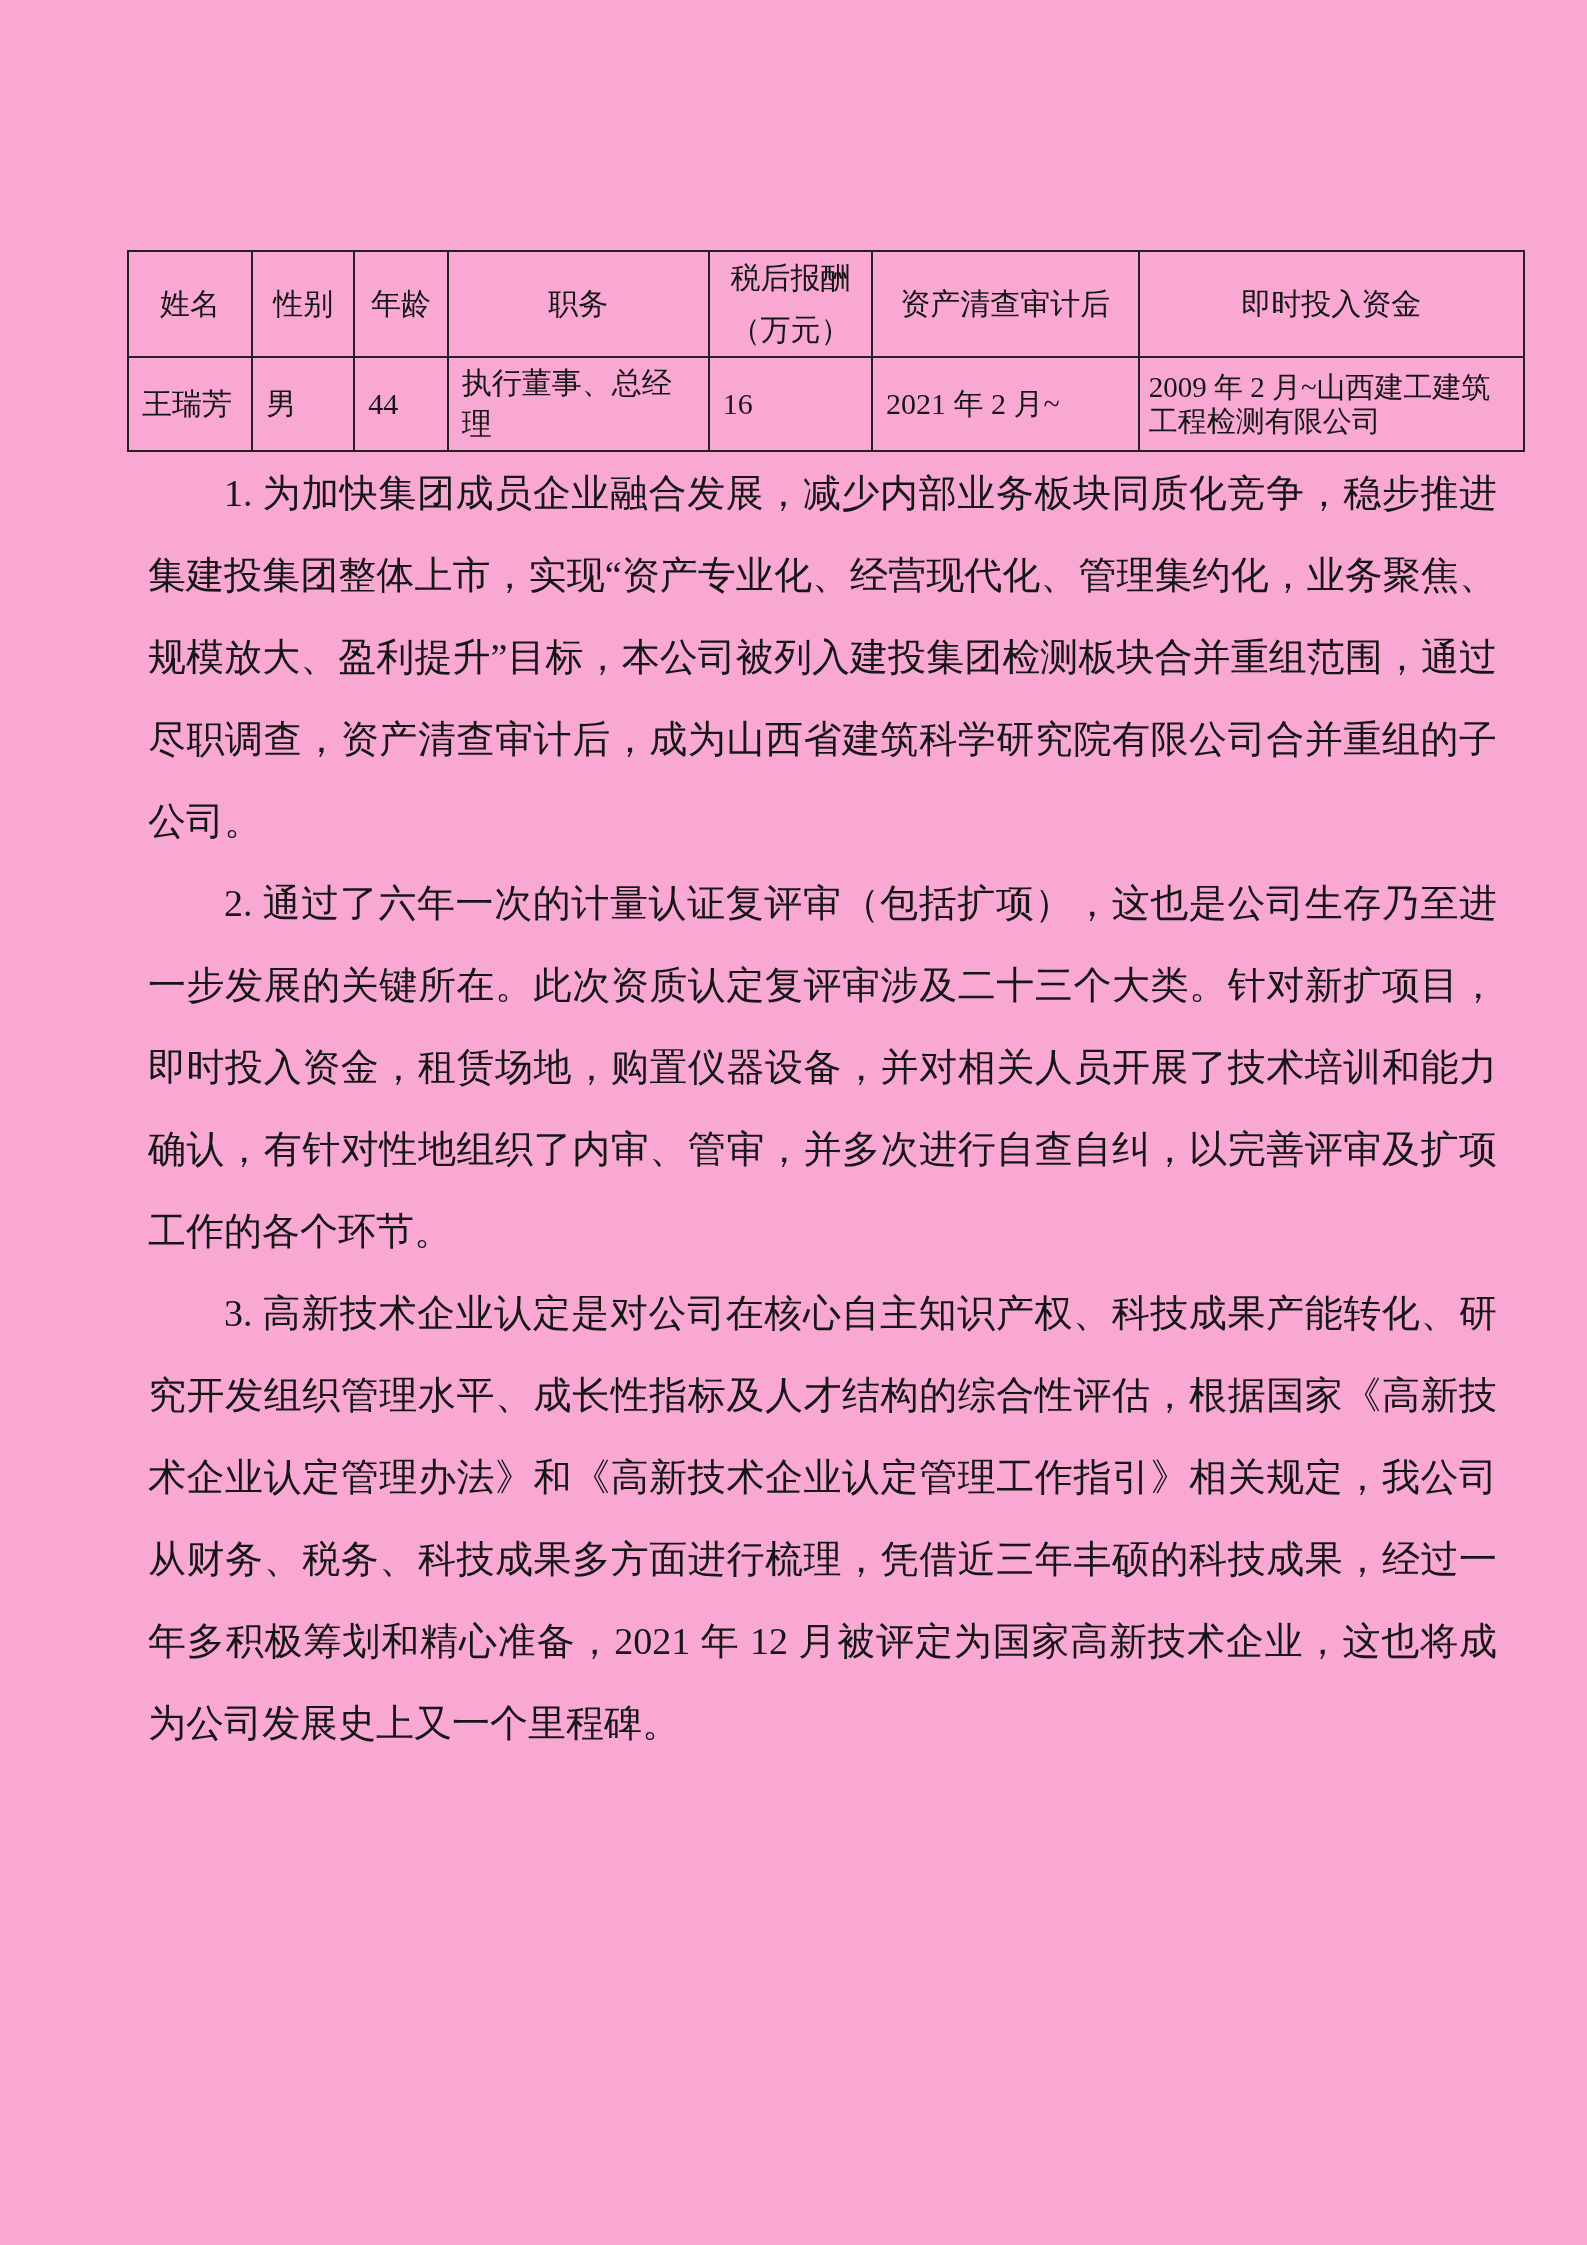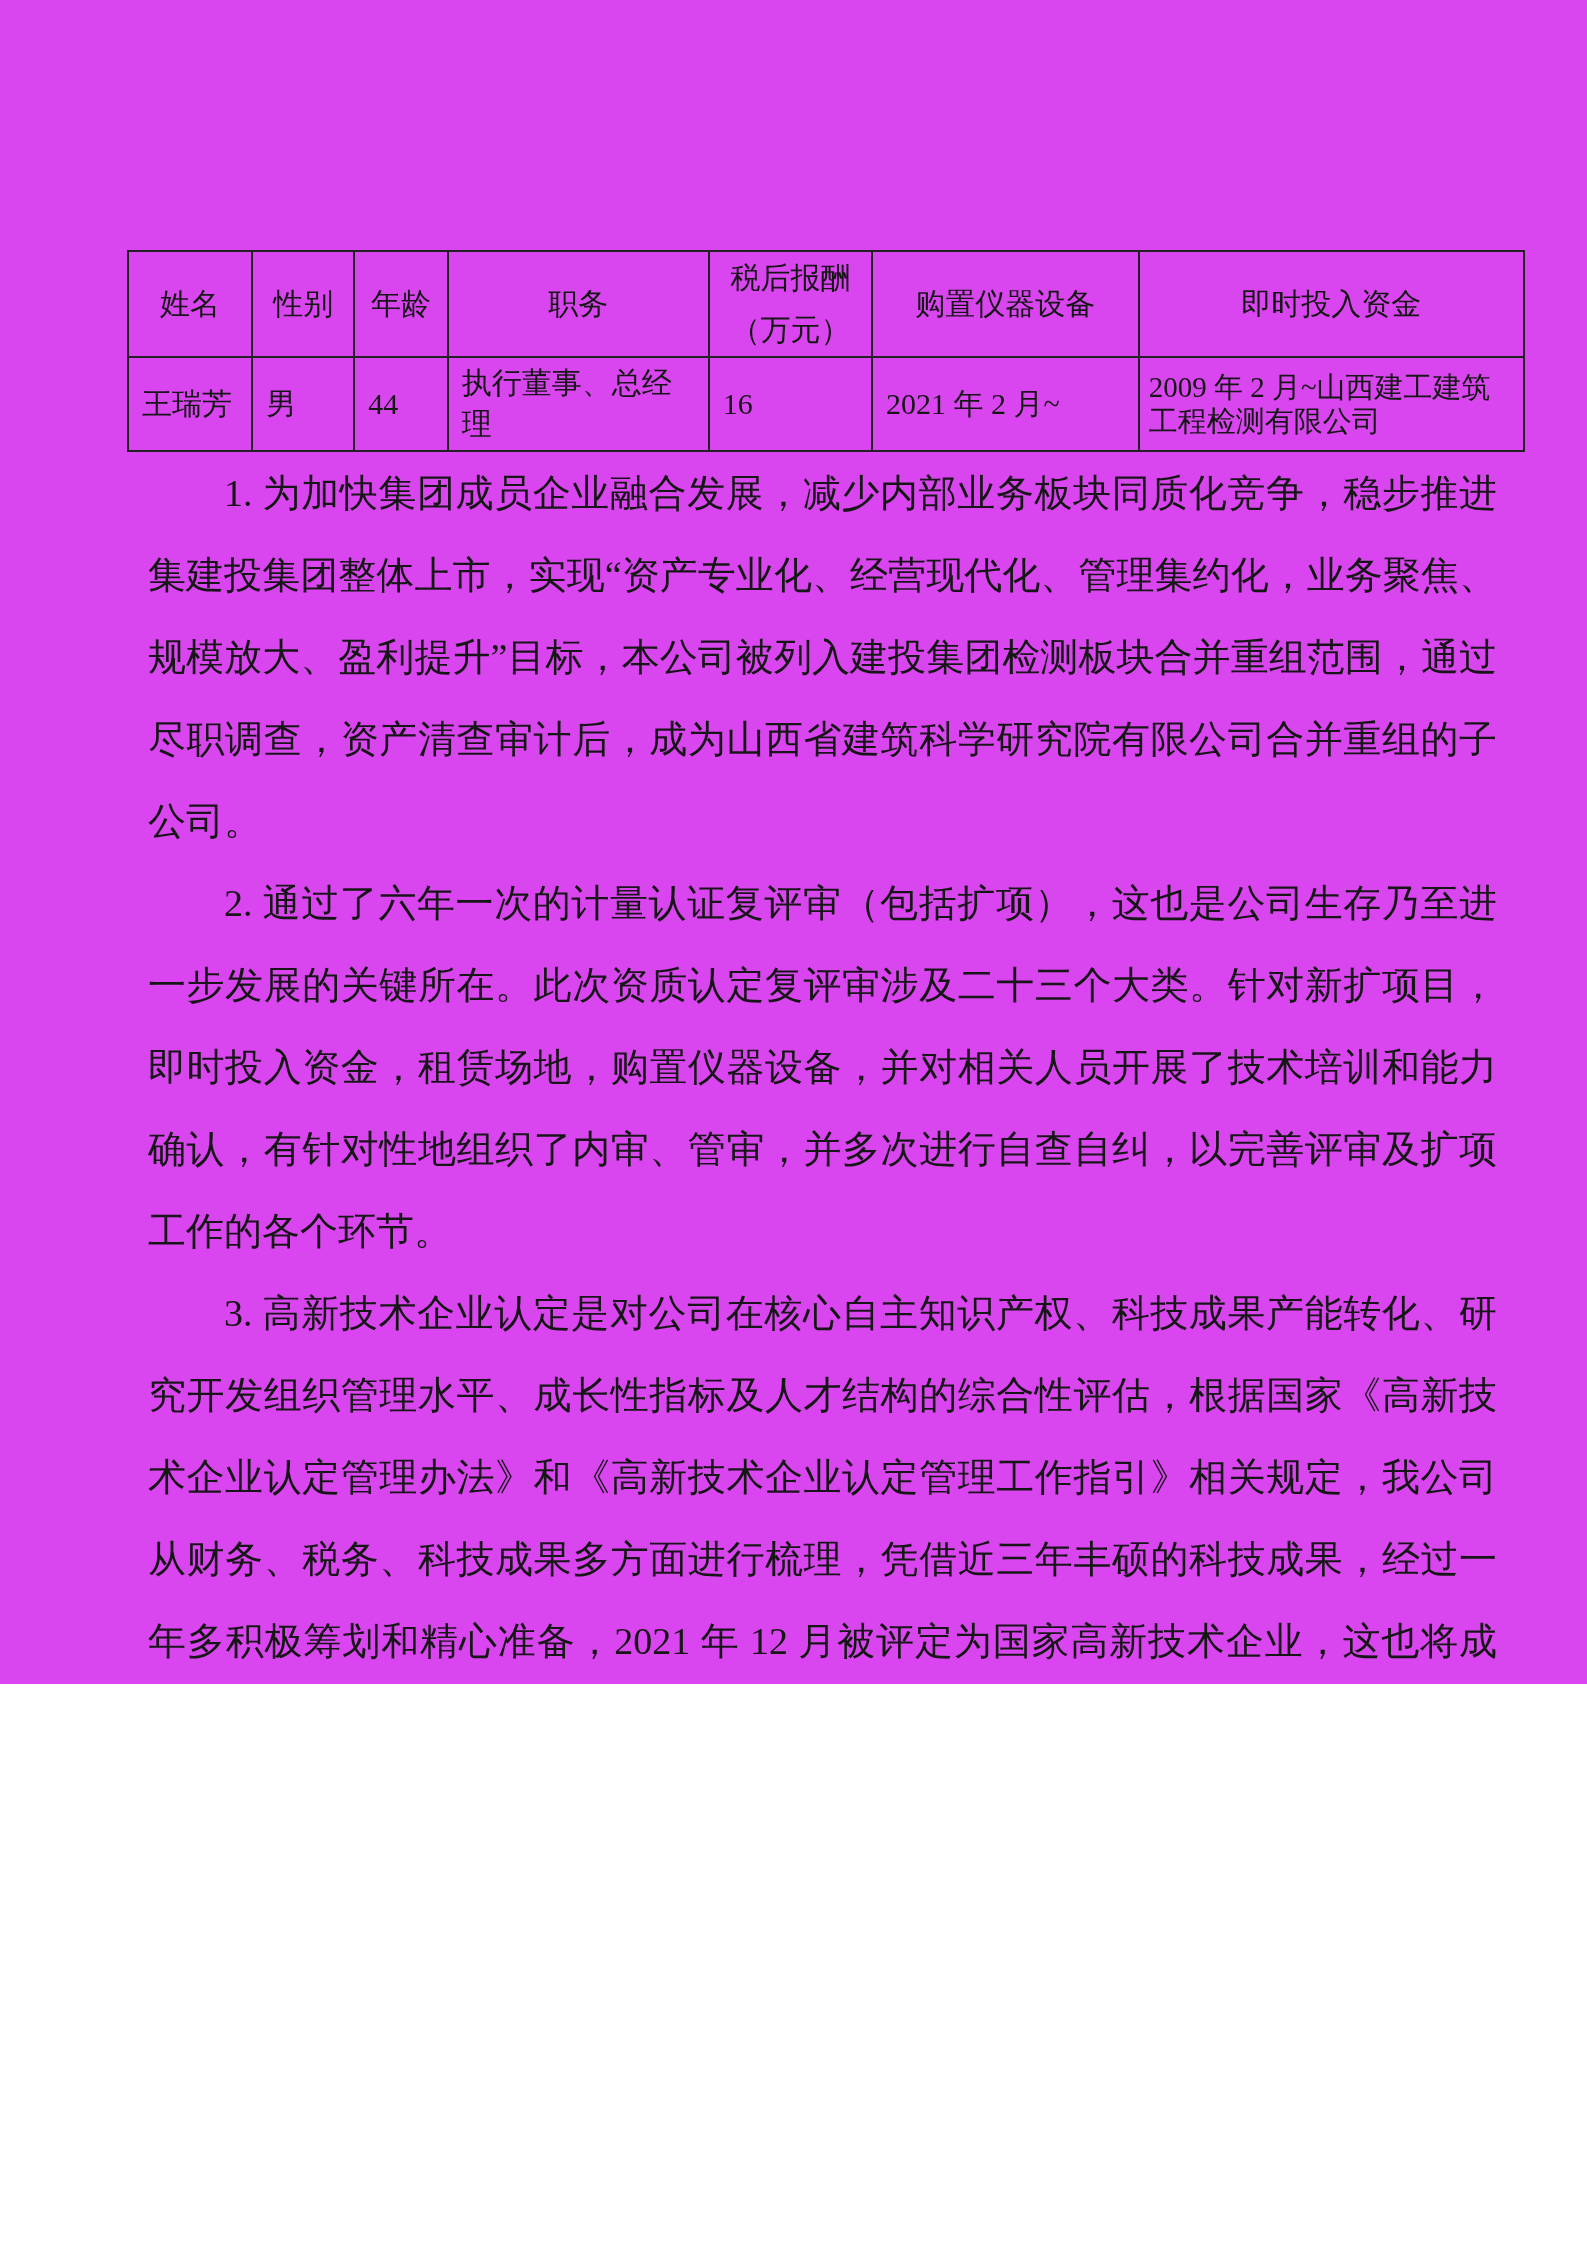--- a/index.html
+++ b/index.html
@@ -2,22 +2,22 @@
 <html><head>
 <meta charset="utf-8">
 <style>
   * { box-sizing: border-box; }
   html, body { margin: 0; padding: 0; }
   body { background: #ffffff; }
 
   .page {
     position: relative;
     width: 1587px;
-    height: 1684px;
-    background: #d946ef;
+    height: 2245px;
+    background: #f9a8d4;
     overflow: hidden;
     font-family: "Liberation Serif", "DejaVu Serif", serif;
     color: #1a1a1a;
     text-decoration: underline;
   }
 
   .content {
     position: absolute;
     top: 250px;
     left: 127px;
@@ -96,21 +96,21 @@
       <thead>
         <tr>
           <th>姓名</th>
           <th>性别</th>
           <th>年龄</th>
           <th>职务</th>
           <th>
             <span>税后报酬</span><br>
             <span>（万元）</span>
           </th>
-          <th>购置仪器设备</th>
+          <th>资产清查审计后</th>
           <th>即时投入资金</th>
         </tr>
       </thead>
       <tbody>
         <tr>
           <td class="cell-name">王瑞芳</td>
           <td class="cell-gender">男</td>
           <td class="cell-age">44</td>
           <td class="cell-position">执行董事、总经理</td>
           <td class="cell-salary">16</td>

